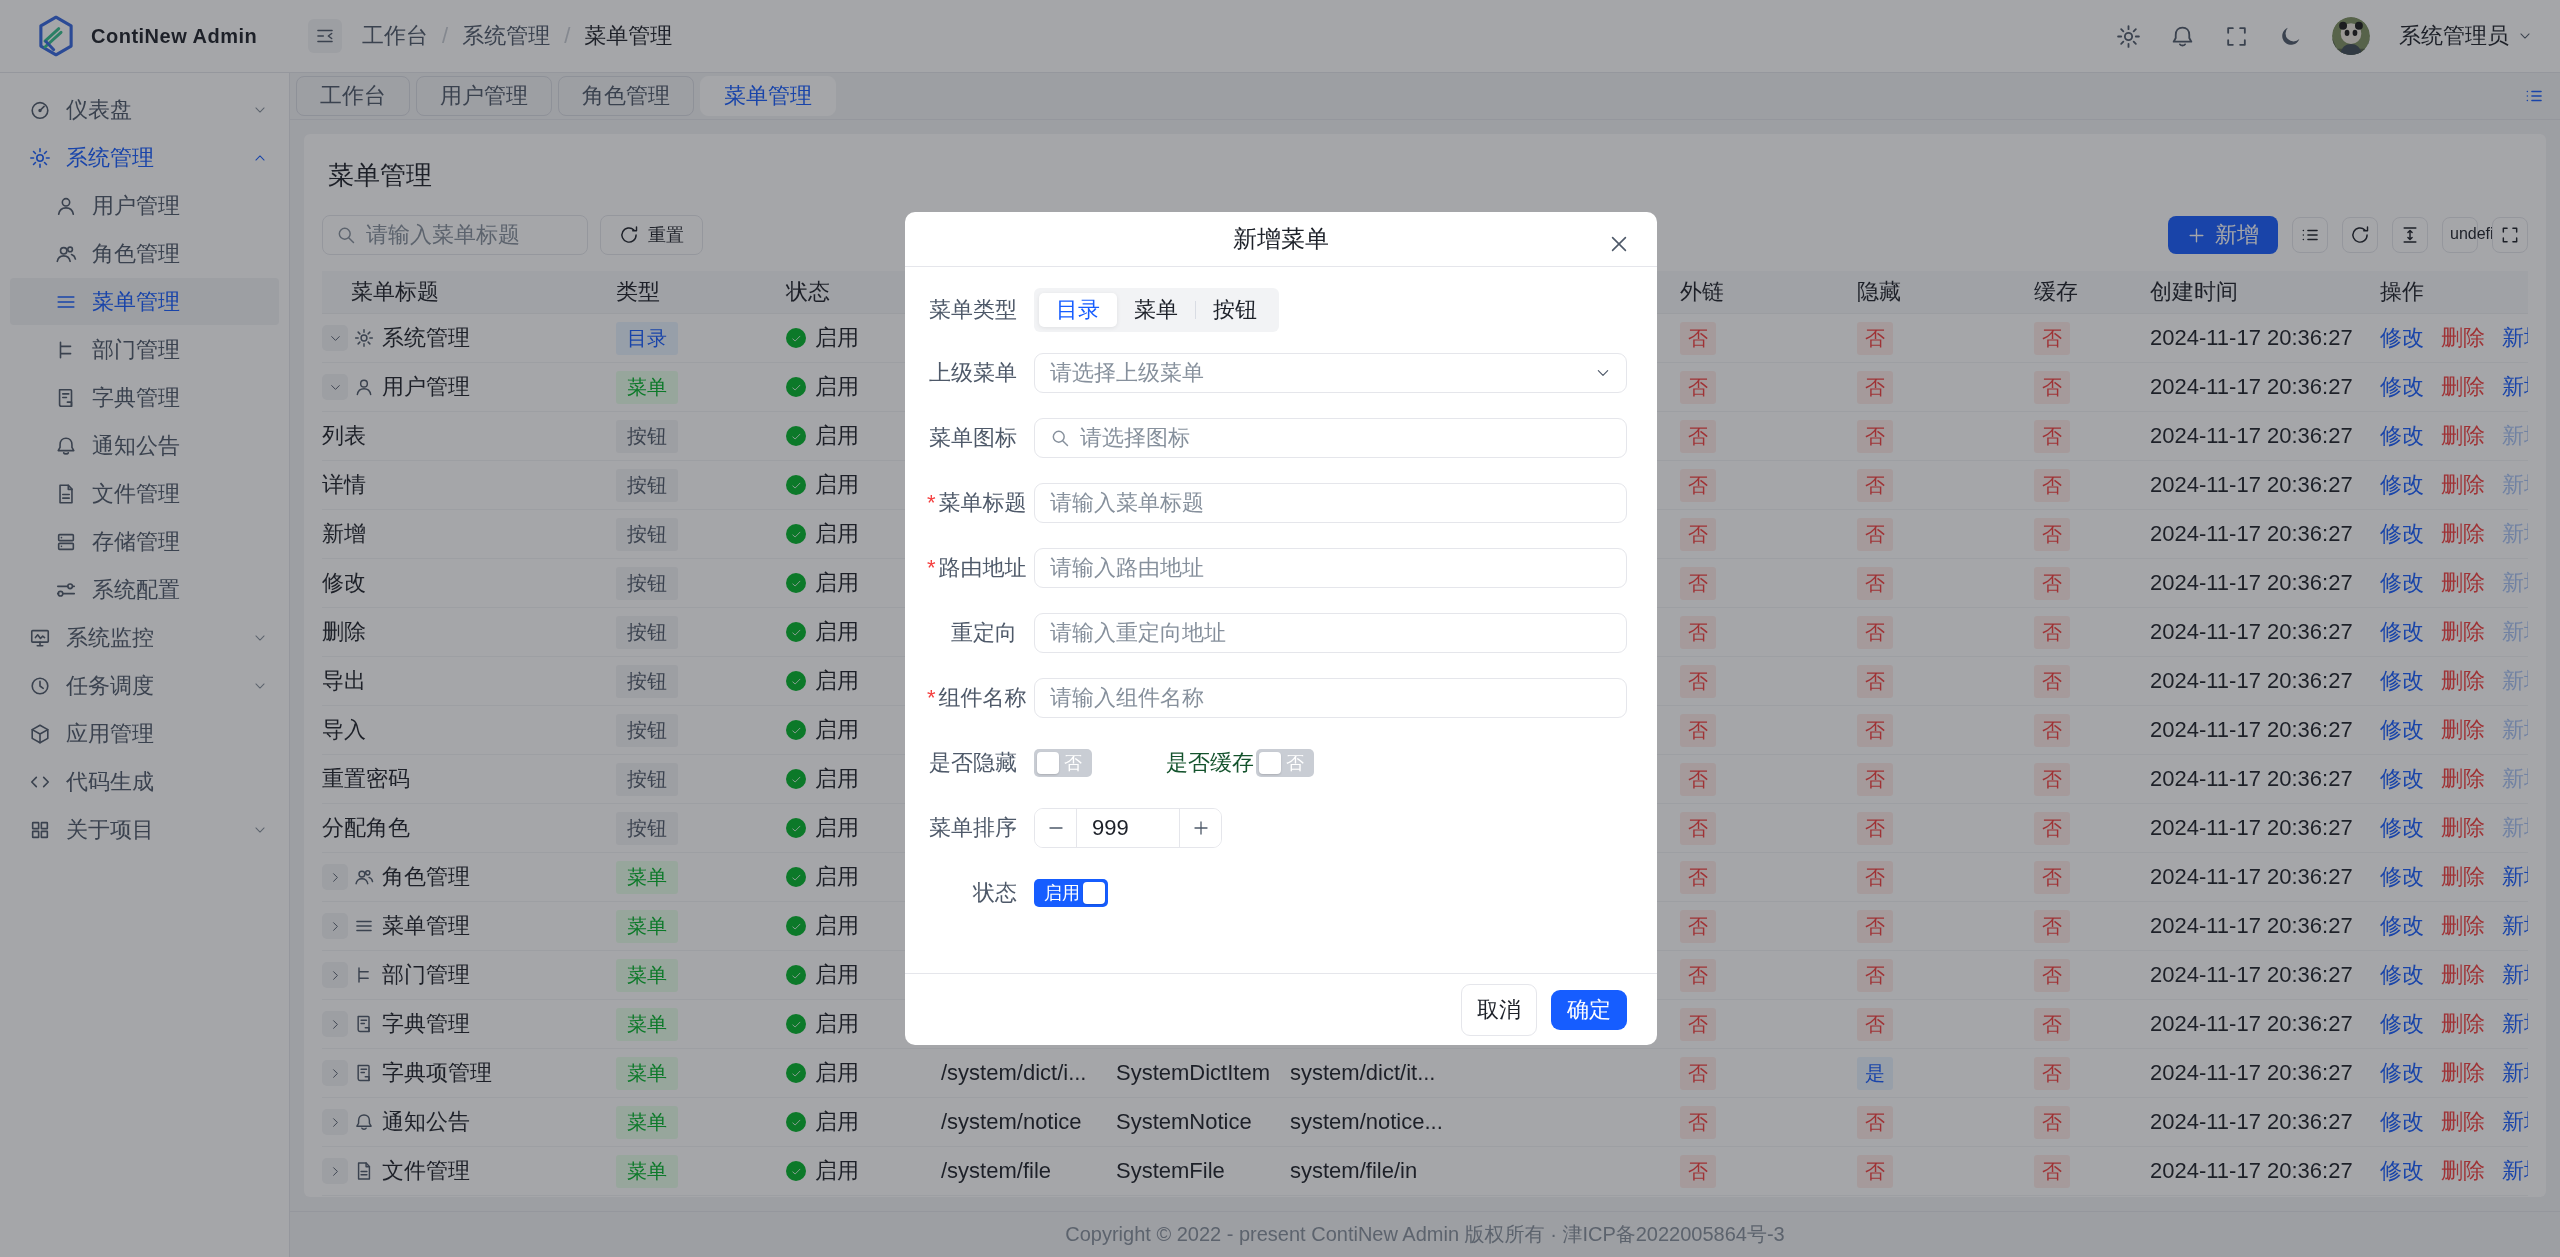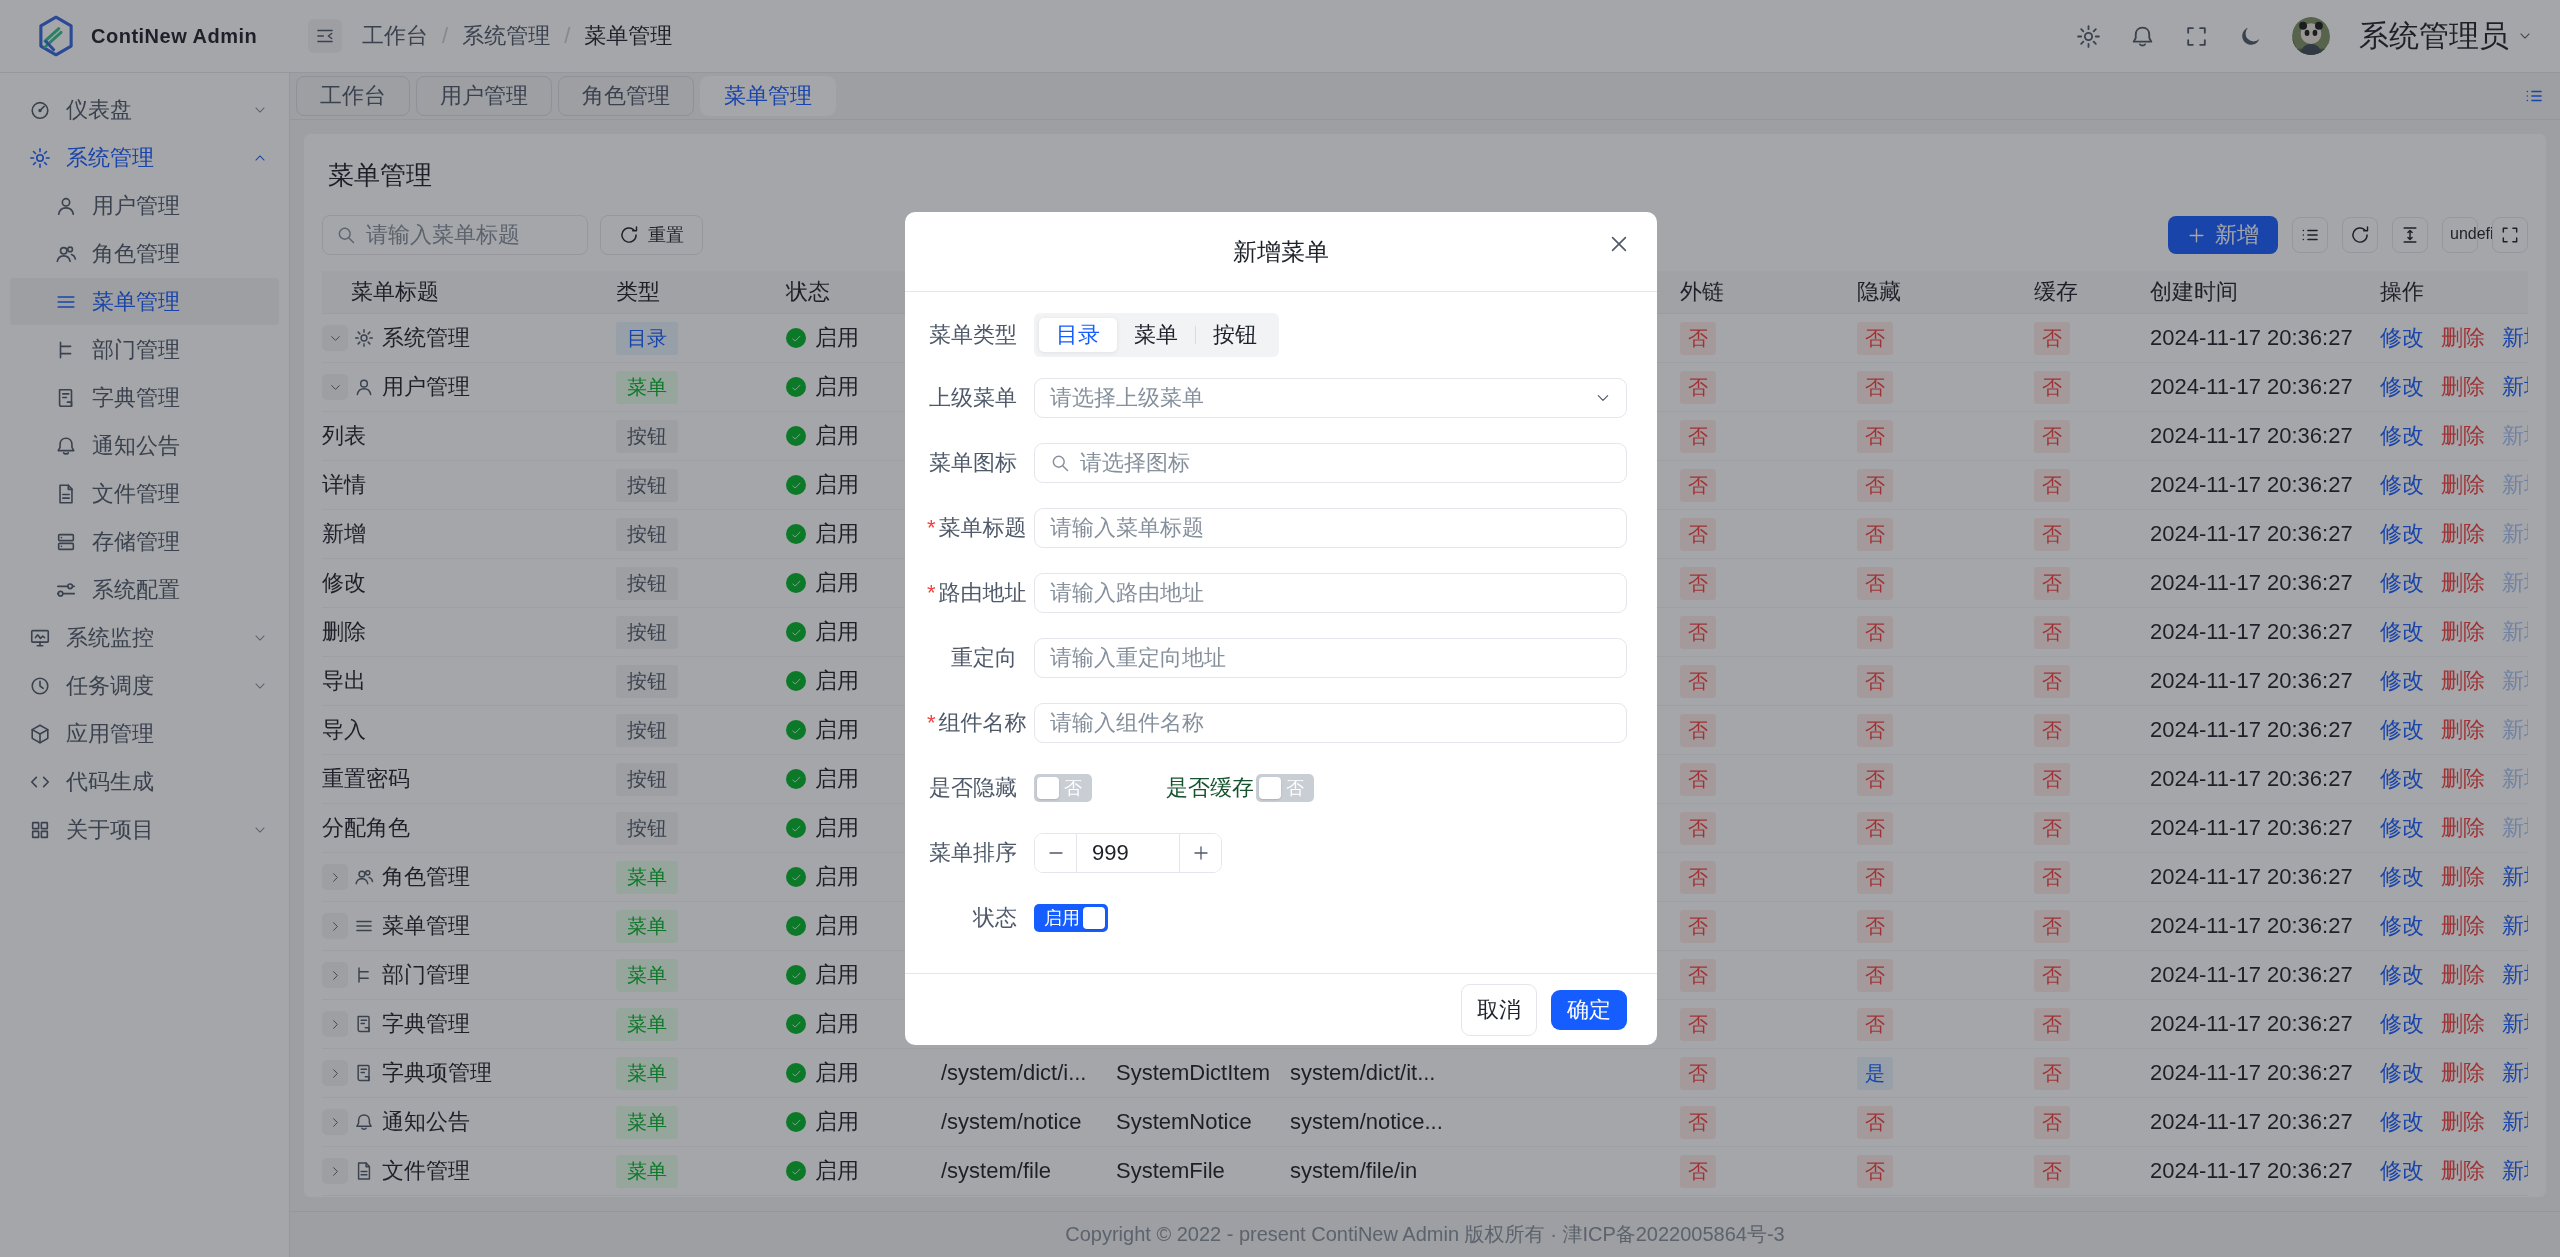--- a/index.html
+++ b/index.html
@@ -15,21 +15,21 @@
   .logo-text{ font-size:20px; font-weight:600; color:#1d2129; letter-spacing:.5px; white-space:nowrap; }
   .crumb-area{ display:flex; align-items:center; gap:20px; padding-left:18px; }
   .fold-btn{ width:34px; height:34px; background:#f2f3f5; border-radius:6px; display:flex; align-items:center; justify-content:center; color:#4e5969; }
   .fold-btn .i{ width:20px; height:20px; }
   .breadcrumb{ display:flex; align-items:center; gap:14px; font-size:22px; color:#4e5969; }
   .breadcrumb .sep{ color:#c9cdd4; }
   .breadcrumb .last{ color:#1d2129; }
   .header-right{ margin-left:auto; display:flex; align-items:center; gap:29px; padding-right:28px; }
   .hicon{ width:25px; height:25px; color:#4e5969; }
   .avatar{ width:38px; height:38px; border-radius:50%; overflow:hidden; flex:none; }
-  .uname{ display:flex; align-items:center; gap:9px; font-size:30px; color:#1d2129; white-space:nowrap; }
+  .uname{ display:flex; align-items:center; gap:9px; font-size:22px; color:#1d2129; white-space:nowrap; }
   .uname .i{ width:14px; height:14px; color:#4e5969; }
 
   
   .sidebar{ position:absolute; top:73px; left:0; bottom:0; width:290px; background:#fff; border-right:1px solid #e5e6eb; padding-top:12px; z-index:1; }
   .sitem{ height:47px; margin:1px 10px; display:flex; align-items:center; border-radius:4px; color:#4e5969; font-size:22px; padding:0 12px 0 19px; cursor:pointer; white-space:nowrap; }
   .sitem .ic{ width:22px; height:22px; margin-right:15px; flex:none; }
   .sitem .chev{ margin-left:auto; width:14px; height:14px; color:#86909c; }
   .sitem.l2{ padding-left:45px; }
   .sitem.active-parent{ color:#165dff; } .sitem.active-parent .chev{ color:#165dff; }
   .sitem.selected{ background:#f2f3f5; color:#165dff; }
@@ -78,21 +78,21 @@
   .b-yes{ background:#e8f3ff; color:#165dff; }
   .acts{ display:flex; gap:17px; }
   .acts span{ cursor:pointer; }
   .a-edit{ color:#165dff; } .a-del{ color:#f53f3f; } .a-add{ color:#165dff; } .a-add.dis{ color:#a8c3f5; }
 
   .footer{ height:46px; flex:none; border-top:1px solid #e5e6eb; display:flex; align-items:center; justify-content:center; font-size:20px; color:#86909c; }
 
   
   .mask{ position:absolute; inset:0; background:rgba(29,33,41,.4); z-index:10; }
   .modal{ position:absolute; left:905px; top:212px; width:752px; height:833px; background:#fff; border-radius:10px; z-index:11; display:flex; flex-direction:column; }
-  .modal-head{ height:80px; flex:none; border-bottom:1px solid #e5e6eb; display:flex; align-items:center; justify-content:center; position:relative; font-size:24px; font-weight:500; color:#1d2129; }
+  .modal-head{ height:55px; flex:none; border-bottom:1px solid #e5e6eb; display:flex; align-items:center; justify-content:center; position:relative; font-size:24px; font-weight:500; color:#1d2129; }
   .modal-close{ position:absolute; right:27px; top:21px; width:22px; height:22px; color:#4e5969; cursor:pointer; }
   .modal-body{ flex:1; padding:21px 30px 0 22px; overflow:hidden; }
   .frow{ display:flex; align-items:center; height:40px; margin-bottom:25px; }
   .frow.seg-row{ height:44px; margin-bottom:21px; }
   .flabel{ width:90px; flex:none; text-align:right; font-size:22px; color:#4e5969; margin-right:17px; white-space:nowrap; }
   .req::before{ content:"*"; color:#f53f3f; margin-right:3px; }
   .fctrl{ flex:1; display:flex; align-items:center; }
   .seg{ background:#f2f3f5; border-radius:6px; padding:5px; display:flex; align-items:center; height:44px; }
   .seg-opt{ height:34px; padding:0 17px; display:flex; align-items:center; font-size:22px; color:#1d2129; border-radius:5px; cursor:pointer; }
   .seg-opt.on{ background:#fff; color:#165dff; box-shadow:0 1px 4px rgba(0,0,0,.08); }

